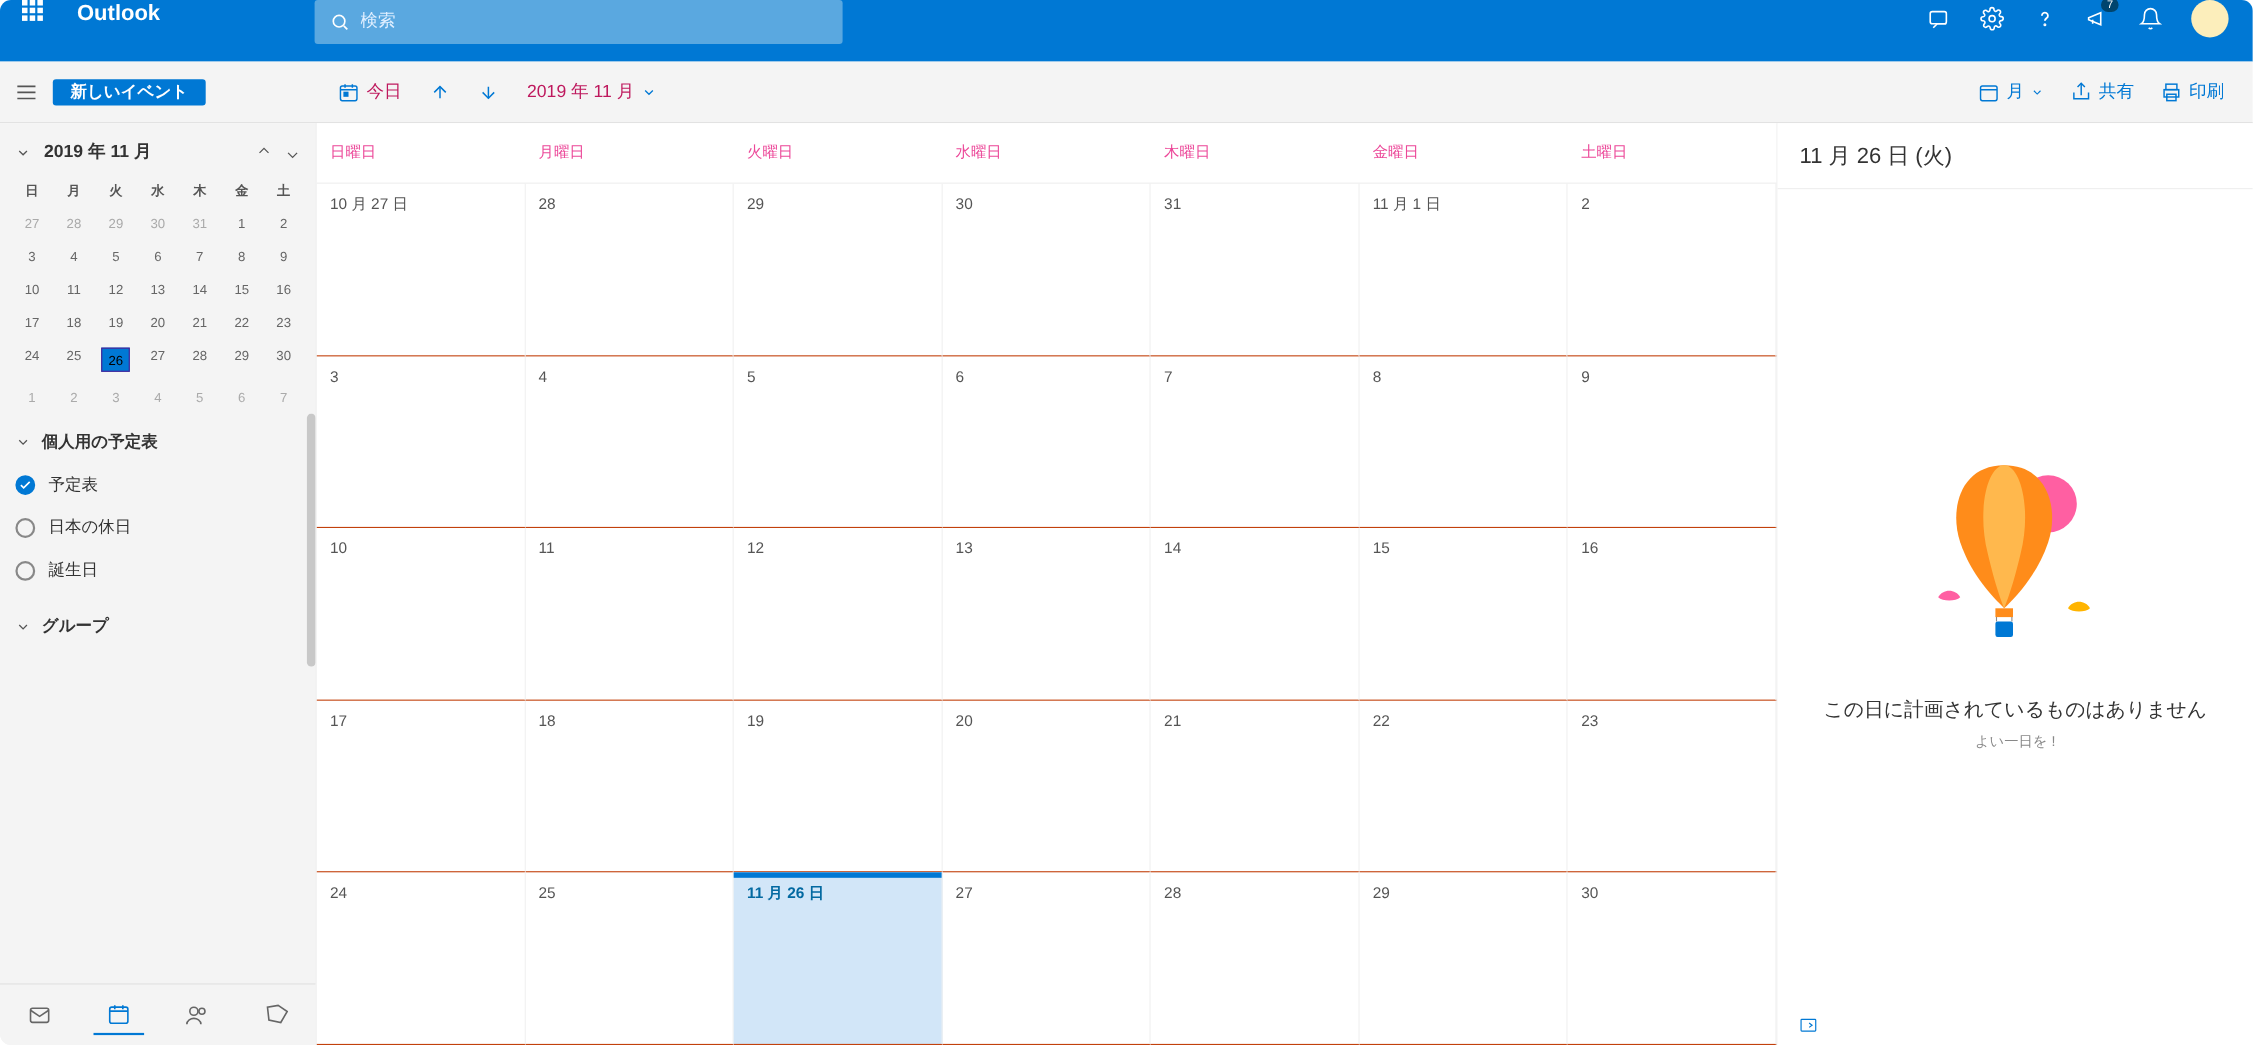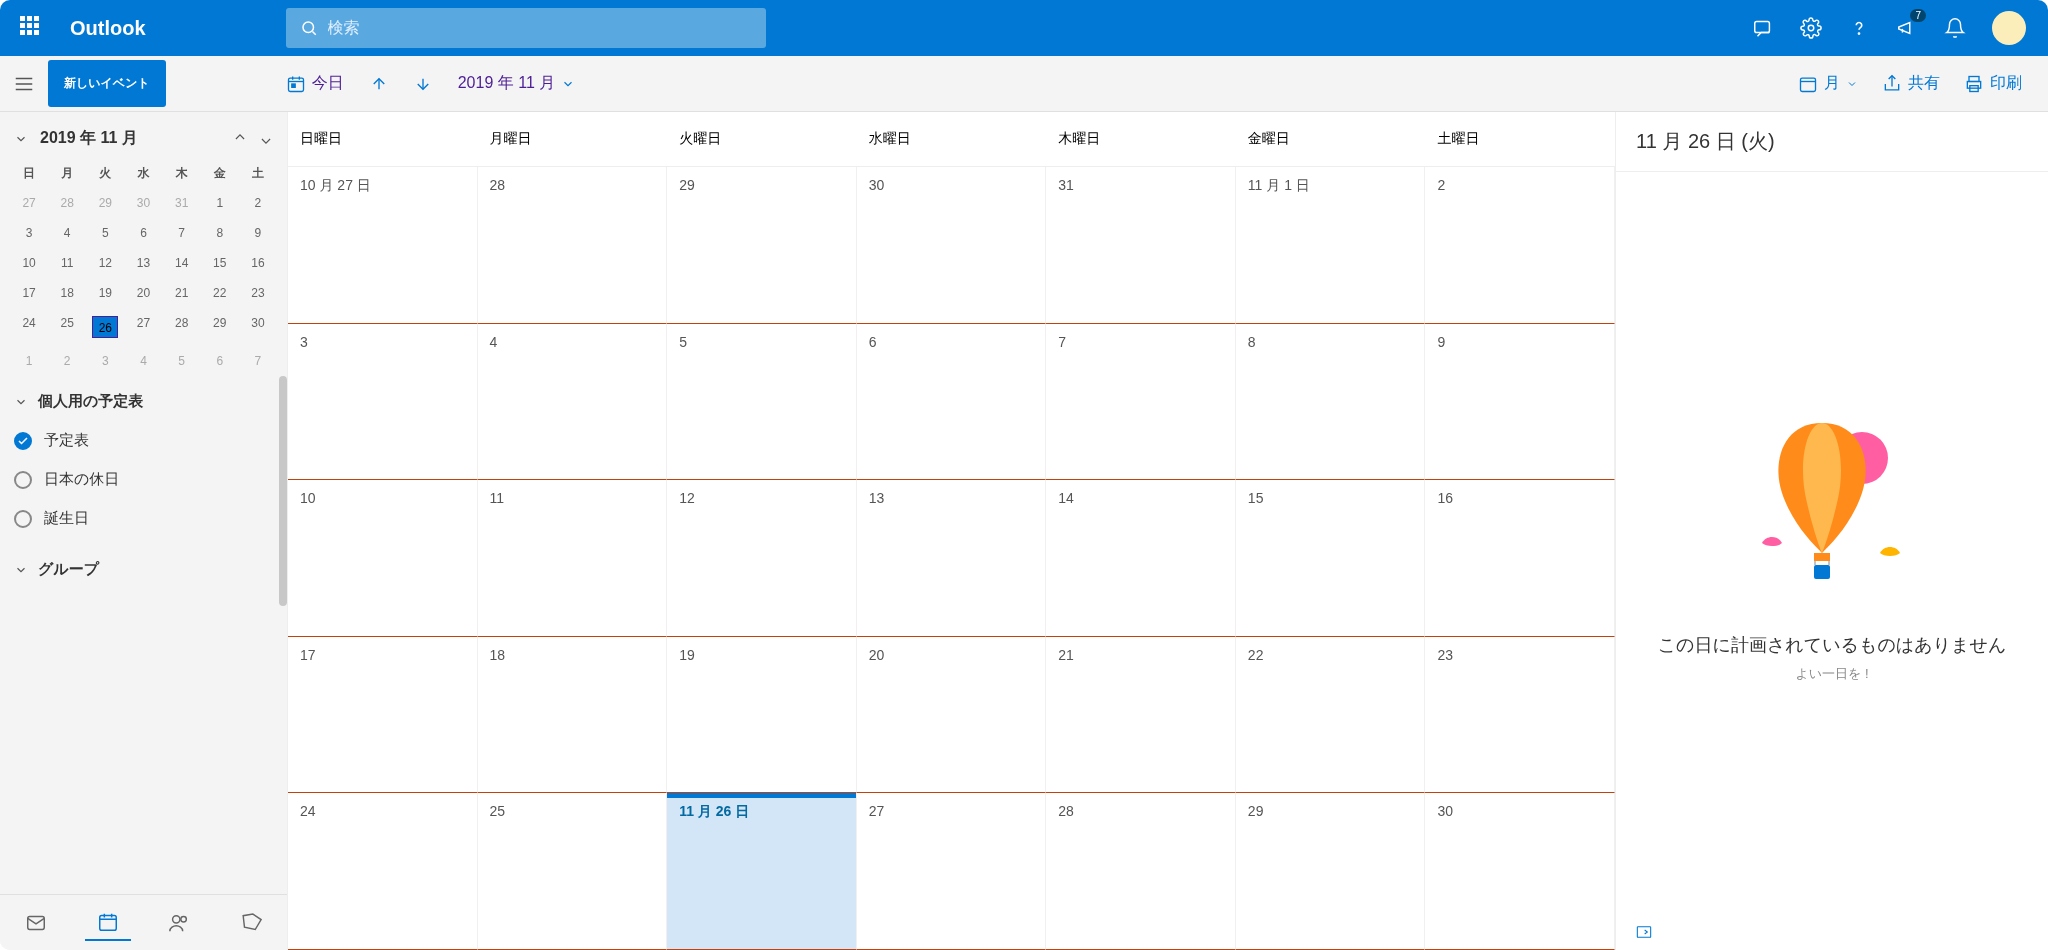--- a/index.html
+++ b/index.html
@@ -1,39 +1,39 @@
 <!DOCTYPE html>
 <html><head>
 <meta charset="utf-8">
 <style>
   * { box-sizing: border-box; margin: 0; padding: 0; }
   body { font-family: "Segoe UI", "Yu Gothic UI", Meiryo, sans-serif; font-size: 13px; color: #333; background: #fff; width: 2048px; height: 950px; overflow: hidden; display:flex; flex-direction:column; border-radius:10px;}
   
   
-  .header { background:#0078d4; color:#fff; height:56px; display:flex; align-items:center; padding:0 10px; }
+  .header { background:#0078d4; color:#fff; height:56px; display:flex; align-items:flex-start; padding:0 10px; }
   .hdr-left { display:flex; align-items:center; gap:16px; }
   .waffle { width:24px; height:24px; display:grid; grid-template-columns:repeat(3,5px); grid-template-rows:repeat(3,5px); gap:2px; margin:0 10px; }
   .waffle span{ background:#fff; width:5px; height:5px; }
   .brand { font-weight:600; font-size:20px; }
   .search-wrap { margin-left:140px; }
   .search { background:#5aa8e0; border:none; height:40px; width:480px; border-radius:3px; display:flex; align-items:center; padding:0 14px; color:#fff;}
   .search svg{ stroke:#fff; }
   .search input{ background:transparent; border:none; outline:none; color:#fff; font-size:16px; margin-left:10px; flex:1;}
   .search input::placeholder{ color:#e0efff;}
   .hdr-right{ margin-left:auto; display:flex; align-items:center; gap:26px; padding-right:12px;}
   .hicon{ width:22px; height:22px; color:#fff; display:flex; align-items:center; justify-content:center; position:relative; }
   .hicon svg{ overflow:visible;}
   .badge{ position:absolute; top:-8px; right:-8px; background:#00456e; color:#fff; font-size:10px; border-radius:10px; padding:1px 5px;}
   .avatar{ width:34px; height:34px; border-radius:50%; background:#fceebb; display:flex; align-items:center; justify-content:center; font-size:9px; color:#b5893c; text-align:center;}
   
   
   .toolbar{ height:56px; border-bottom:1px solid #e0e0e0; background:#f4f4f4; display:flex; align-items:center; padding:0 10px;}
   .hamburger{ width:28px; height:28px; display:flex; align-items:center; justify-content:center; color:#555;}
-  .newbtn{ background:#0078d4; color:#fff; border:none; height:47px; padding:0 16px; font-size:12px; border-radius:3px; margin-left:10px; font-weight:600;}
-  .tb-mid{ display:flex; align-items:center; gap:26px; margin-left:120px; color:#4c1d95; font-size:16px;}
+  .newbtn{ background:#0078d4; color:#fff; border:none; height:24px; padding:0 16px; font-size:15px; border-radius:3px; margin-left:10px; font-weight:600;}
+  .tb-mid{ display:flex; align-items:center; gap:26px; margin-left:120px; color:#be185d; font-size:16px;}
   .tb-item{ display:flex; align-items:center; gap:6px;}
   .tb-right{ margin-left:auto; display:flex; align-items:center; gap:24px; color:#0078d4; font-size:16px; padding-right:16px;}
   
   
   .main{ flex:1; display:flex; min-height:0;}
   .sidebar{ width:288px; border-right:1px solid #eee; background:#f4f4f4; display:flex; flex-direction:column; overflow:hidden;}
   .mini-cal{ padding:10px 10px 0 10px;}
   .mini-hdr{ display:flex; align-items:center; font-weight:600; font-size:16px; padding:6px 4px 10px;}
   .mini-hdr .chev{ color:#555;}
   .mini-hdr .navarrows{ margin-left:auto; display:flex; gap:12px; color:#555;}
@@ -51,21 +51,21 @@
   .rb{ width:18px; height:18px; border:2px solid #888; border-radius:50%; flex-shrink:0;}
   .rb.chk{ background:#0078d4; border-color:#0078d4; color:#fff; display:flex; align-items:center; justify-content:center;}
   .scrollbar{ position:absolute; right:0; top:0; width:8px; height:230px; background:#c8c8c8; border-radius:4px;}
   .sb-footer{ height:56px; border-top:1px solid #e0e0e0; display:flex; align-items:center; justify-content:space-around; background:#f4f4f4;}
   .sb-footer .ficon{ color:#666; padding:6px 12px;}
   .sb-footer .ficon.active{ color:#0078d4; border-bottom:2px solid #0078d4;}
   
   
   .cal{ flex:1; display:flex; flex-direction:column; border-right:1px solid #eee; background:#fff;}
   .cal-dow{ display:grid; grid-template-columns:repeat(7,1fr); border-bottom:1px solid #eee;}
-  .cal-dow div{ padding:18px 12px; font-size:14px; color:#000000; font-weight:500;}
+  .cal-dow div{ padding:18px 12px; font-size:14px; color:#ec4899; font-weight:500;}
   .cal-body{ flex:1; display:grid; grid-template-columns:repeat(7,1fr); grid-template-rows:repeat(5,1fr);}
   .cell{ border-right:1px solid #f0f0f0; border-bottom:1px solid #c2410c; padding:10px 12px; font-size:14px; color:#555; position:relative;}
   .cell .date { font-size:14px;}
   .cell.today{ background:#d2e6f8;}
   .cell.today::before{ content:""; position:absolute; top:0; left:0; right:0; height:5px; background:#0078d4;}
   .cell.today .date{ color:#0369a1; font-weight:700;}
   
   
   .agenda{ width:432px; display:flex; flex-direction:column; background:#fff;}
   .agenda-hdr{ padding:16px 20px; font-size:20px; font-weight:500; border-bottom:1px solid #eee;}

